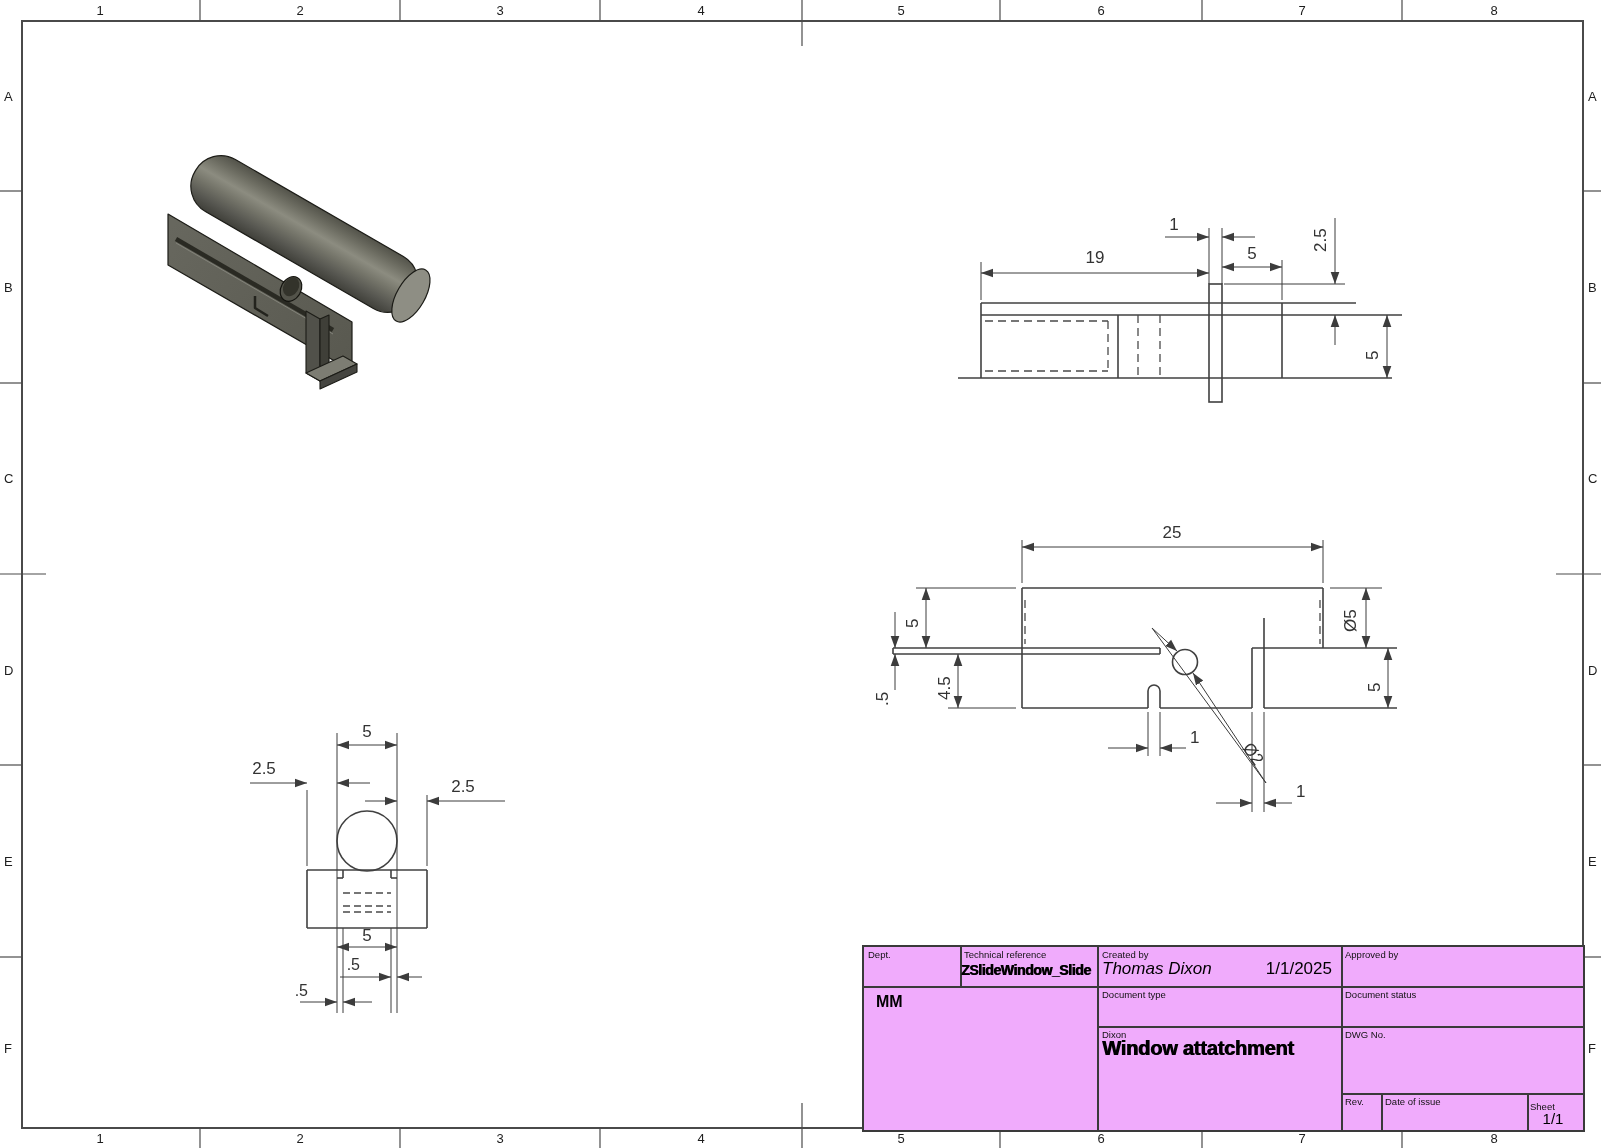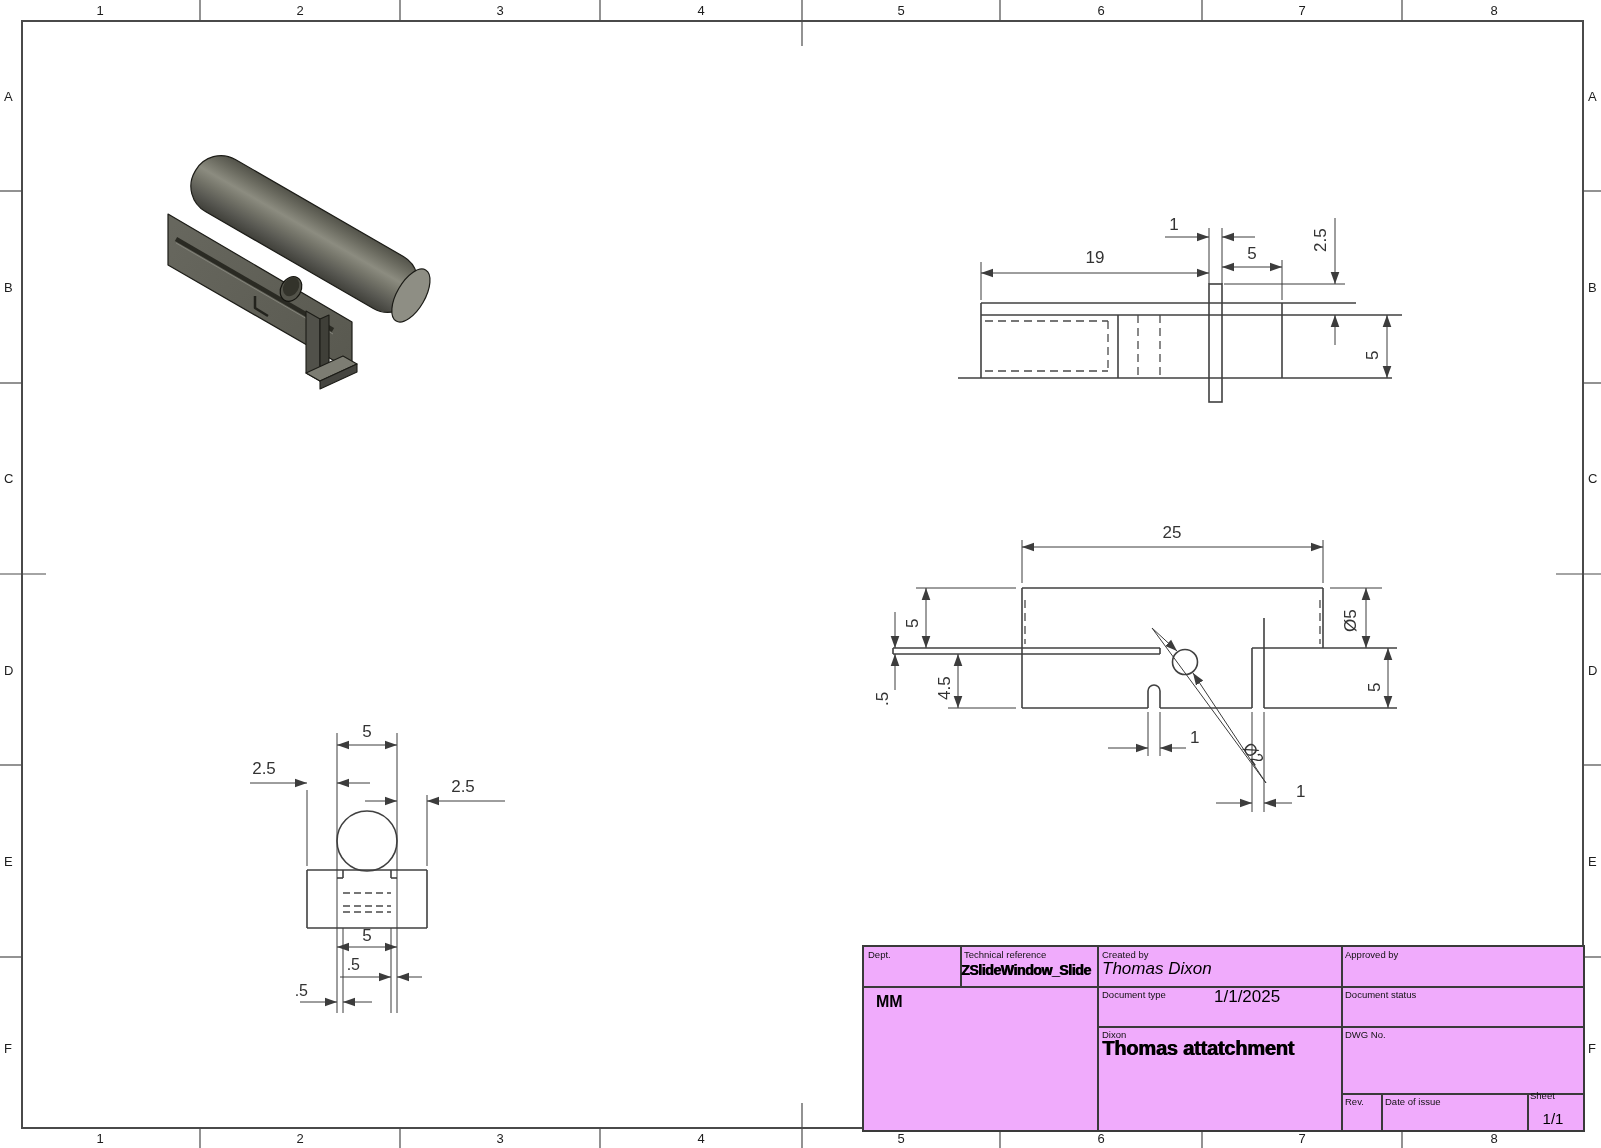--- a/index.html
+++ b/index.html
@@ -11,21 +11,21 @@
   .blabel.rowl{transform:translateY(-50%);}
   
   .tb{position:absolute;left:862px;top:945px;width:719px;height:183px;
       border:2px solid #3a3a3a;background:#f0abfc;}
   .tb .cellline{position:absolute;background:#3a3a3a;}
   .tb .lbl{position:absolute;font-size:9.5px;color:#111;white-space:nowrap;}
   .tb .val{position:absolute;color:#000;white-space:nowrap;}
   .v-techref{left:97px;top:15px;width:136px;font-size:14px;font-weight:bold;
              letter-spacing:-0.4px;text-shadow:0.7px 0 0 #000;}
   .v-created{left:238px;top:12px;font-size:17px;font-style:italic;}
-  .v-date{left:350px;top:12px;width:118px;font-size:17px;margin-top:28px;}
+  .v-date{left:350px;top:12px;width:118px;text-align:right;font-size:17px;}
   .v-mm{left:12px;top:46px;font-size:16px;font-weight:bold;}
   .v-title{left:238px;top:90px;font-size:20px;font-weight:bold;
            letter-spacing:-0.2px;text-shadow:0.8px 0 0 #000;}
   .v-sheet{left:663px;top:163px;width:52px;text-align:center;font-size:15px;}
   text{font-family:"Liberation Sans", sans-serif;fill:#333;}
   .dimtxt{font-size:17px;}
   .dimtxt-s{font-size:16px;}
 </style>
 </head>
 <body>
@@ -303,23 +303,23 @@
   <span class="lbl" style="left:4px;top:2px">Dept.</span>
   <span class="lbl" style="left:100px;top:2px">Technical reference</span>
   <span class="lbl" style="left:238px;top:2px">Created by</span>
   <span class="lbl" style="left:481px;top:2px">Approved by</span>
   <span class="lbl" style="left:238px;top:42px">Document type</span>
   <span class="lbl" style="left:481px;top:42px">Document status</span>
   <span class="lbl" style="left:238px;top:82px">Dixon</span>
   <span class="lbl" style="left:481px;top:82px">DWG No.</span>
   <span class="lbl" style="left:481px;top:149px">Rev.</span>
   <span class="lbl" style="left:521px;top:149px">Date of issue</span>
-  <span class="lbl" style="left:666px;top:143px">Sheet</span>
+  <span class="lbl" style="left:666px;top:154px">Sheet</span>
 
   <span class="val v-techref">ZSlideWindow_Slide</span>
   <span class="val v-created">Thomas Dixon</span>
   <span class="val v-date">1/1/2025</span>
   <span class="val v-mm">MM</span>
-  <span class="val v-title">Thomas attatchment</span>
+  <span class="val v-title">Window attatchment</span>
   <span class="val v-sheet">1/1</span>
 </div>
 
 </div>
 
 </body></html>

